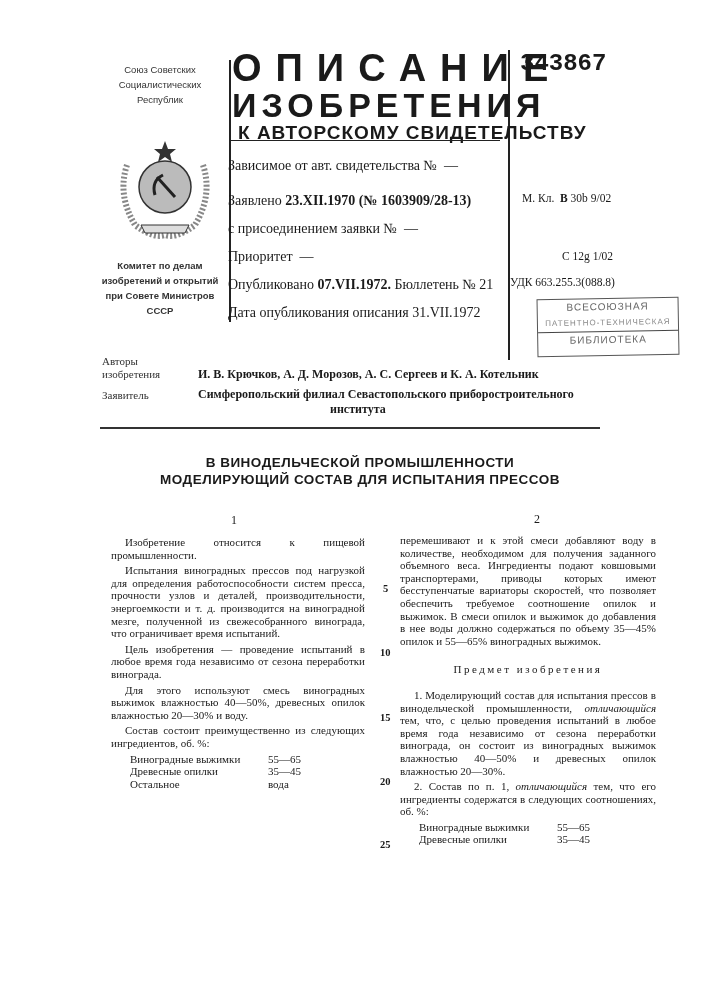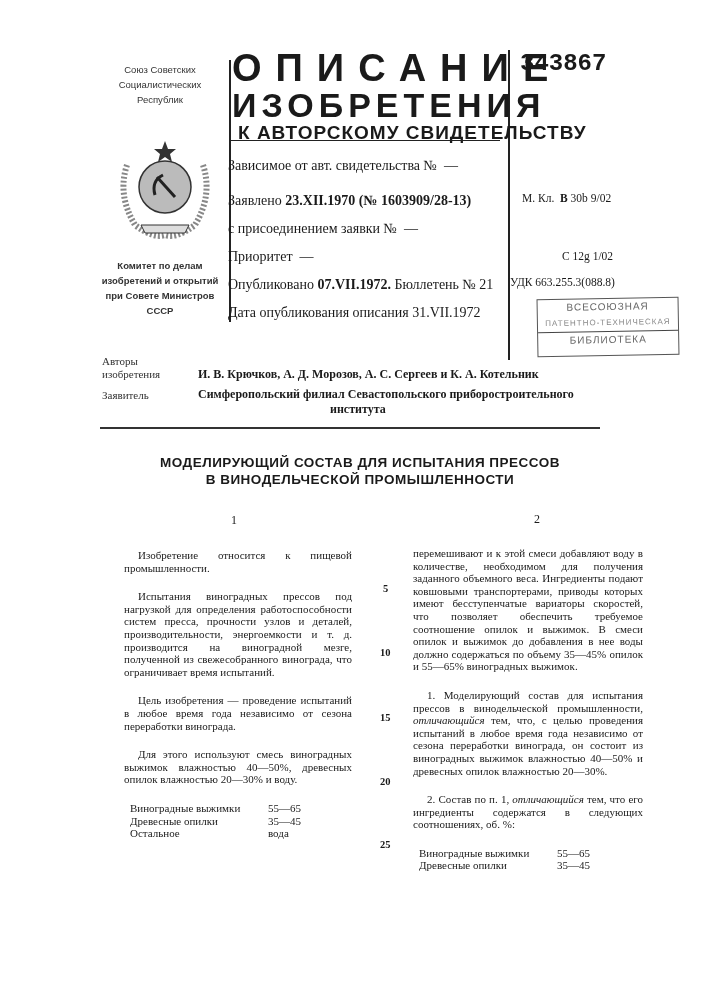--- a/index.html
+++ b/index.html
@@ -52,21 +52,21 @@
 
   
   #doc-title { left: 140px; width: 440px; top: 454px; text-align: center; font-weight: bold;
                font-size: 13.5px; line-height: 17px; letter-spacing: 0.5px;
                font-family: "Liberation Sans", "DejaVu Sans", sans-serif; }
 
   .colnum { font-size: 12px; }
   .col { font-size: 11px; line-height: 12.6px; text-align: justify; }
   #col-1 { left: 108px; top: 533px; width: 260px; }
   #col-2 { left: 397px; top: 531px; width: 262px; }
-  .col p { margin: 16px; text-indent: 14px; }
+  .col p { margin: 3px; text-indent: 14px; }
   .col p.cont { text-indent: 0; }
   .tbl { display: flex; padding-left: 22px; }
   .tbl .k { width: 138px; }
   .tbl .v { }
   .claims-head { text-align: center; letter-spacing: 2.5px; margin: 16px 0 13px 0; }
   .line-no { font-size: 10.5px; font-weight: bold; }
   i { font-style: italic; }
 </style>
 </head>
 <body>
@@ -140,32 +140,33 @@
   <div>Авторы</div>
   <div>изобретения</div>
 </div>
 <div class="abs author-val" style="left:198px; top:367px; white-space:nowrap">И. В. Крючков, А. Д. Морозов, А. С. Сергеев и К. А. Котельник</div>
 <div class="abs label" style="top:389px">Заявитель</div>
 <div class="abs author-val" style="left:198px; top:387px; white-space:nowrap">Симферопольский филиал Севастопольского приборостроительного</div>
 <div class="abs author-val" style="left:330px; top:402px">института</div>
 <div class="abs" id="hline"></div>
 
 <div class="abs" id="doc-title">
+  <div>В ВИНОДЕЛЬЧЕСКОЙ ПРОМЫШЛЕННОСТИ</div>
   <div>МОДЕЛИРУЮЩИЙ СОСТАВ ДЛЯ ИСПЫТАНИЯ ПРЕССОВ</div>
-  <div>В ВИНОДЕЛЬЧЕСКОЙ ПРОМЫШЛЕННОСТИ</div>
 </div>
 
 <div class="abs colnum" style="left:231px; top:513px">1</div>
 <div class="abs colnum" style="left:534px; top:512px">2</div>
 
 <div class="abs col" id="col-1">
   <p>Изобретение относится к пищевой промышленности.</p>
   <p>Испытания виноградных прессов под нагрузкой для определения работоспособности систем пресса, прочности узлов и деталей, производительности, энергоемкости и т. д. производится на виноградной мезге, полученной из свежесобранного винограда, что ограничивает время испытаний.</p>
   <p>Цель изобретения — проведение испытаний в любое время года независимо от сезона переработки винограда.</p>
   <p>Для этого используют смесь виноградных выжимок влажностью 40—50%, древесных опилок влажностью 20—30% и воду.</p>
+  <p>Состав состоит преимущественно из следующих ингредиентов, об. %:</p>
   <div class="tbl">
       <span class="k">Виноградные выжимки</span>
       <span class="v">55—65</span>
     </div>
   <div class="tbl">
       <span class="k">Древесные опилки</span>
       <span class="v">35—45</span>
     </div>
   <div class="tbl">
       <span class="k">Остальное</span>
@@ -174,20 +175,21 @@
 </div>
 
 <div class="abs line-no" style="left:383px; top:583px">5</div>
 <div class="abs line-no" style="left:380px; top:647px">10</div>
 <div class="abs line-no" style="left:380px; top:712px">15</div>
 <div class="abs line-no" style="left:380px; top:776px">20</div>
 <div class="abs line-no" style="left:380px; top:839px">25</div>
 
 <div class="abs col" id="col-2">
   <p class="cont">перемешивают и к этой смеси добавляют воду в количестве, необходимом для получения заданного объемного веса. Ингредиенты подают ковшовыми транспортерами, приводы которых имеют бесступенчатые вариаторы скоростей, что позволяет обеспечить требуемое соотношение опилок и выжимок. В смеси опилок и выжимок до добавления в нее воды должно содержаться по объему 35—45% опилок и 55—65% виноградных выжимок.</p>
+  <div class="claims-head">Предмет изобретения</div>
   <p><span>1. Моделирующий состав для испытания прессов в винодельческой промышленности,</span> <i>отличающийся</i> <span>тем, что, с целью проведения испытаний в любое время года независимо от сезона переработки винограда, он состоит из виноградных выжимок влажностью 40—50% и древесных опилок влажностью 20—30%.</span></p>
   <p><span>2. Состав по п. 1,</span> <i>отличающийся</i> <span>тем, что его ингредиенты содержатся в следующих соотношениях, об. %:</span></p>
   <div class="tbl">
       <span class="k">Виноградные выжимки</span>
       <span class="v">55—65</span>
     </div>
   <div class="tbl">
       <span class="k">Древесные опилки</span>
       <span class="v">35—45</span>
     </div>

